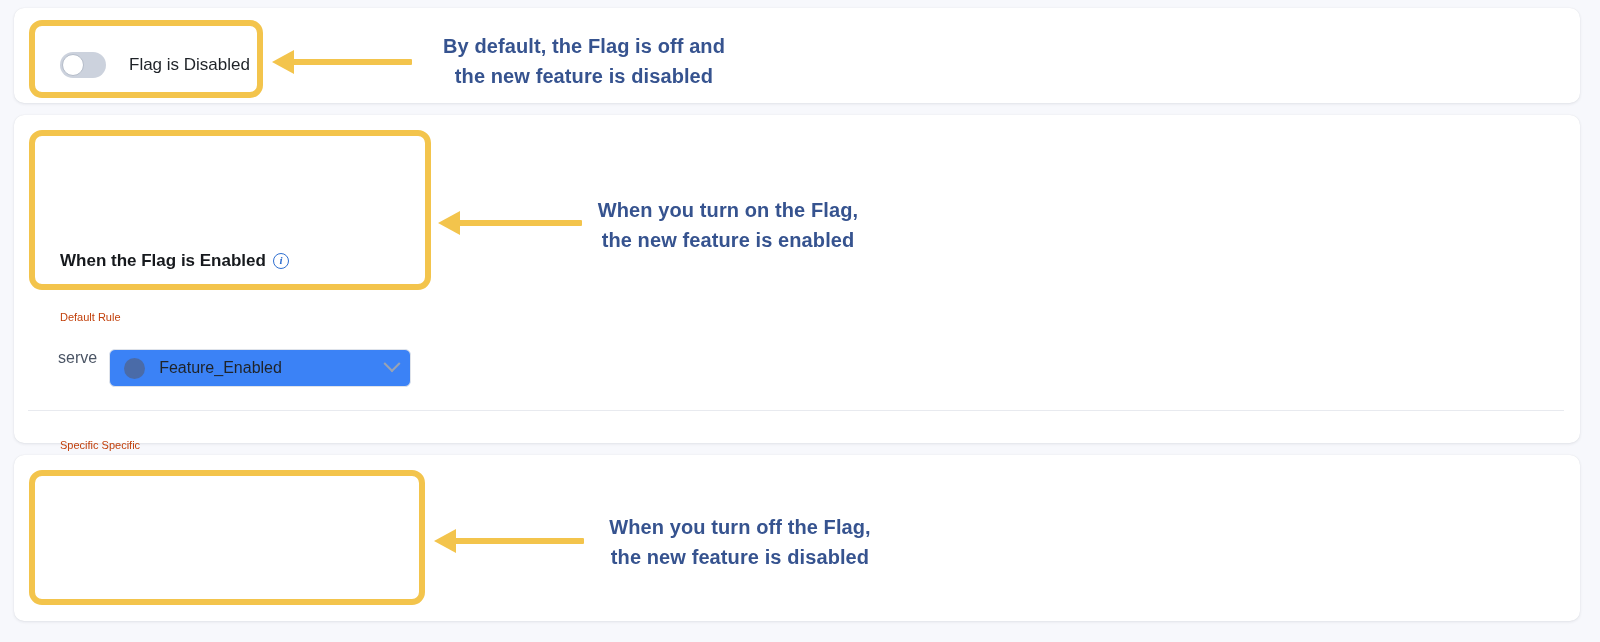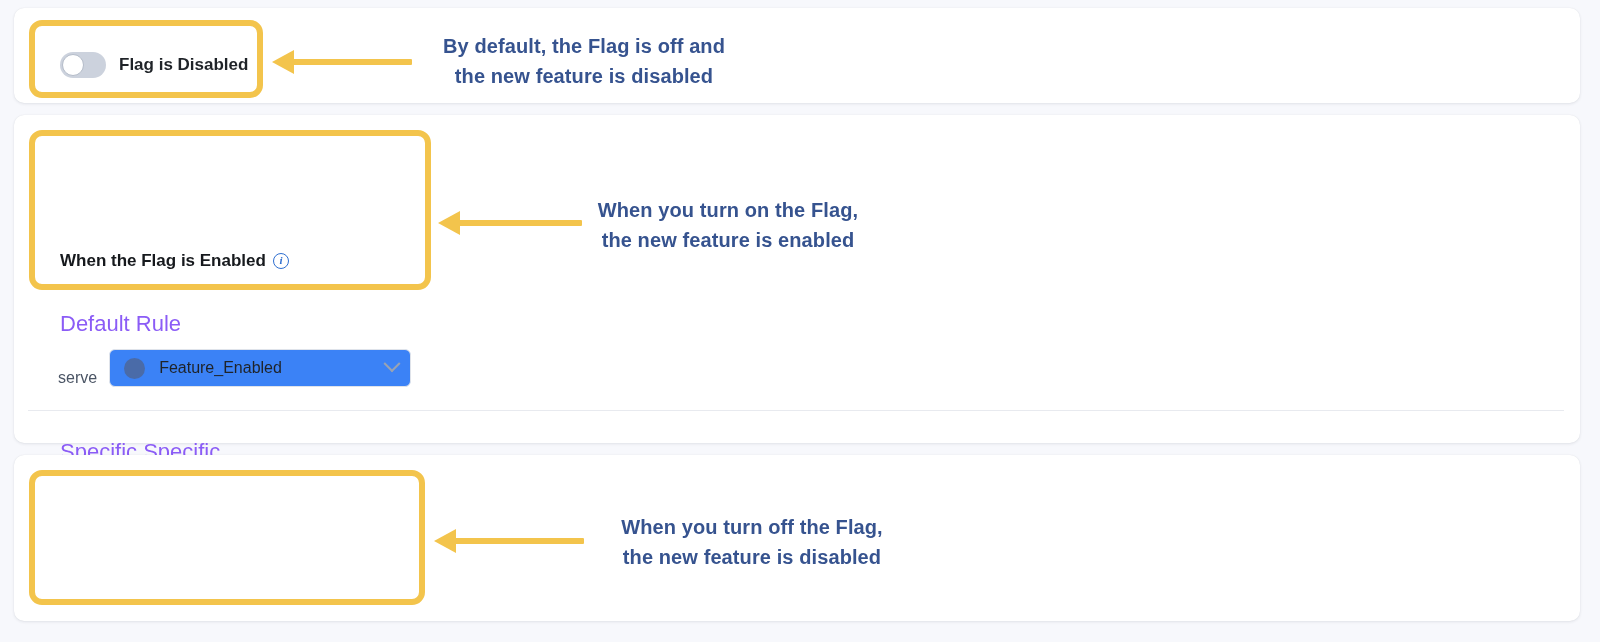--- a/index.html
+++ b/index.html
@@ -74,31 +74,30 @@
     color: #36538f;
     font-size: 20px;
     font-weight: bold;
     line-height: 30px;
     text-align: center;
     white-space: pre-line;
     letter-spacing: 0.1px;
   }
   #anno-1 { left: 414px; top: 31px;  width: 340px; }
   #anno-2 { left: 568px; top: 195px; width: 320px; }
-  #anno-3 { left: 592px; top: 512px; width: 320px; }
+  #anno-3 { left: 580px; top: 512px; width: 320px; }
 
   
   .toggle-row {
     position: absolute;
     left: 46px;
     top: 44px;
     display: flex;
     align-items: center;
-    gap: 13px;
-    font-weight: bold;
+    gap: 23px;
   }
   .toggle-switch {
     width: 46px;
     height: 26px;
     border-radius: 13px;
     background: #ccd2dd;
     position: relative;
     flex: none;
   }
   .toggle-knob {
@@ -136,31 +135,31 @@
     font-style: italic;
     line-height: 13px;
     text-align: center;
     font-family: "Liberation Serif", serif;
     flex: none;
     display: inline-block;
   }
 
   .sub-label {
     position: absolute;
-    font-size: 22px;
-    color: #8b5cf6;
+    font-size: 11px;
+    color: #c2410c;
   }
   #label-default-rule { left: 46px; top: 196px; }
   #label-specific     { left: 46px; top: 324px; }
 
   
   .serve-row {
     position: absolute;
     display: flex;
-    align-items: flex-end;
+    align-items: flex-start;
     gap: 12px;
   }
   #serve-enabled  { left: 44px; top: 234px; }
 
   .serve-word {
     font-size: 16px;
     color: #4b5565;
   }
 
   .select-box {

